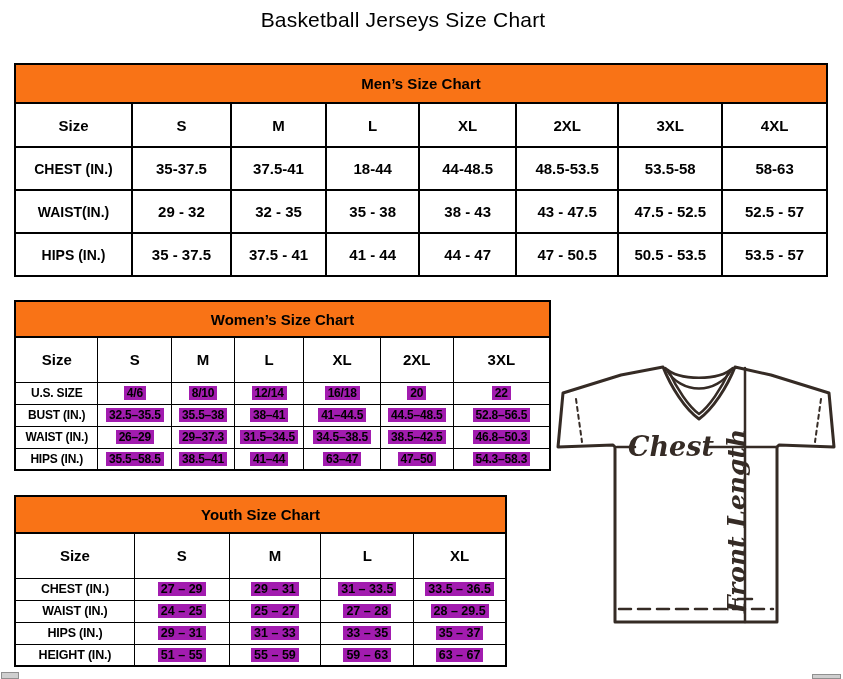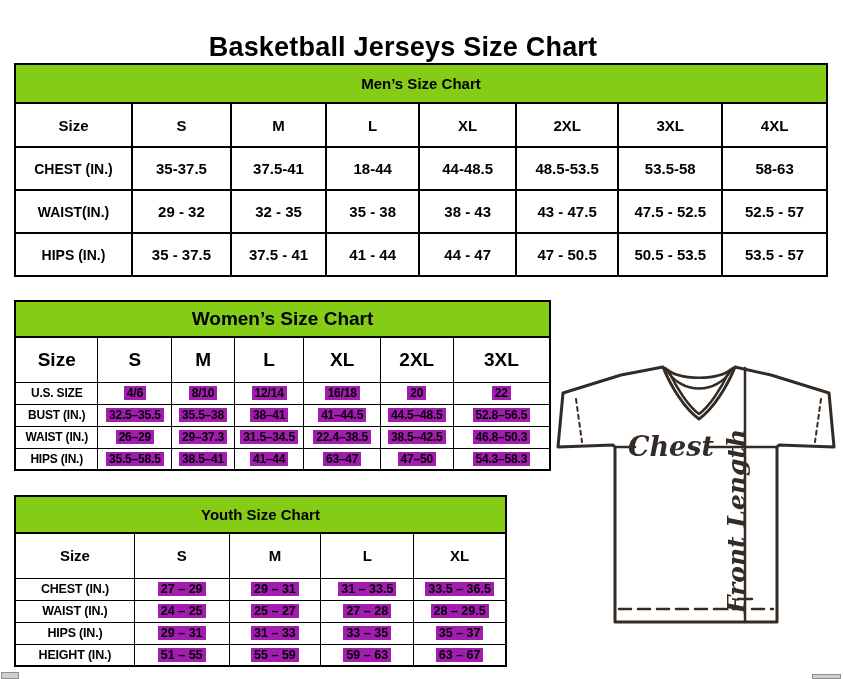--- a/index.html
+++ b/index.html
@@ -3,41 +3,41 @@
 <meta charset="utf-8">
 <style>
   * { margin:0; padding:0; box-sizing:border-box; }
   html,body { width:843px; height:679px; }
   body {
     position:relative; background:#ffffff; overflow:hidden;
     font-family:"Liberation Sans", sans-serif; color:#000;
   }
   .title {
     position:absolute; top:8px; left:0; width:806px; text-align:center;
-    font-size:27px; font-weight:bold; letter-spacing:0.2px;margin-top:24px;
+    font-size:21px; font-weight:normal; letter-spacing:0.2px;
   }
   table.size-table {
     position:absolute; border-collapse:collapse; table-layout:fixed;
     border:2px solid #000; background:#fff;
   }
   table.size-table td {
     text-align:center; vertical-align:middle; font-weight:bold;
     overflow:hidden; white-space:nowrap;
   }
-  td.caption { background:#84cc16; font-size:17px;margin-left:36px; }
+  td.caption { background:#f97316; font-size:17px;margin-left:36px; }
   
   .mens { left:14px; top:63px; width:814px; }
   .mens td { border:2px solid #000; font-size:15px; }
   .mens td.caption { height:39px; }
   .mens tr.hrow td { height:44px; font-size:15px; }
   .mens tr.drow td { height:43px; }
   .mens td.rlabel { font-size:14px; }
   
   .womens { left:14px; top:300px; width:537px; }
-  .womens td { border:1px solid #000; font-size:19px; }
+  .womens td { border:1px solid #000; font-size:15px; }
   .womens td.caption { height:36px; border:2px solid #000; }
   .womens tr.hrow td { height:45px; }
   .womens tr.drow td { height:22px; font-size:12px; letter-spacing:-0.2px; }
   .womens td.rlabel { font-size:12px; }
   
   .youth { left:14px; top:495px; width:493px; }
   .youth td { border:1px solid #000; font-size:15px; }
   .youth td.caption { height:37px; border:2px solid #000;text-align:center; }
   .youth tr.hrow td { height:45px; }
   .youth tr.drow td { height:22px; font-size:12.5px; }
@@ -156,21 +156,21 @@
         <td><span class="hl">38–41</span></td>
         <td><span class="hl">41–44.5</span></td>
         <td><span class="hl">44.5–48.5</span></td>
         <td><span class="hl">52.8–56.5</span></td>
       </tr>
       <tr class="drow">
         <td class="rlabel">WAIST (IN.)</td>
         <td><span class="hl">26–29</span></td>
         <td><span class="hl">29–37.3</span></td>
         <td><span class="hl">31.5–34.5</span></td>
-        <td><span class="hl">22.4–38.5</span></td>
+        <td><span class="hl">34.5–38.5</span></td>
         <td><span class="hl">38.5–42.5</span></td>
         <td><span class="hl">46.8–50.3</span></td>
       </tr>
       <tr class="drow">
         <td class="rlabel">HIPS (IN.)</td>
         <td><span class="hl">35.5–58.5</span></td>
         <td><span class="hl">38.5–41</span></td>
         <td><span class="hl">41–44</span></td>
         <td><span class="hl">63–47</span></td>
         <td><span class="hl">47–50</span></td>

